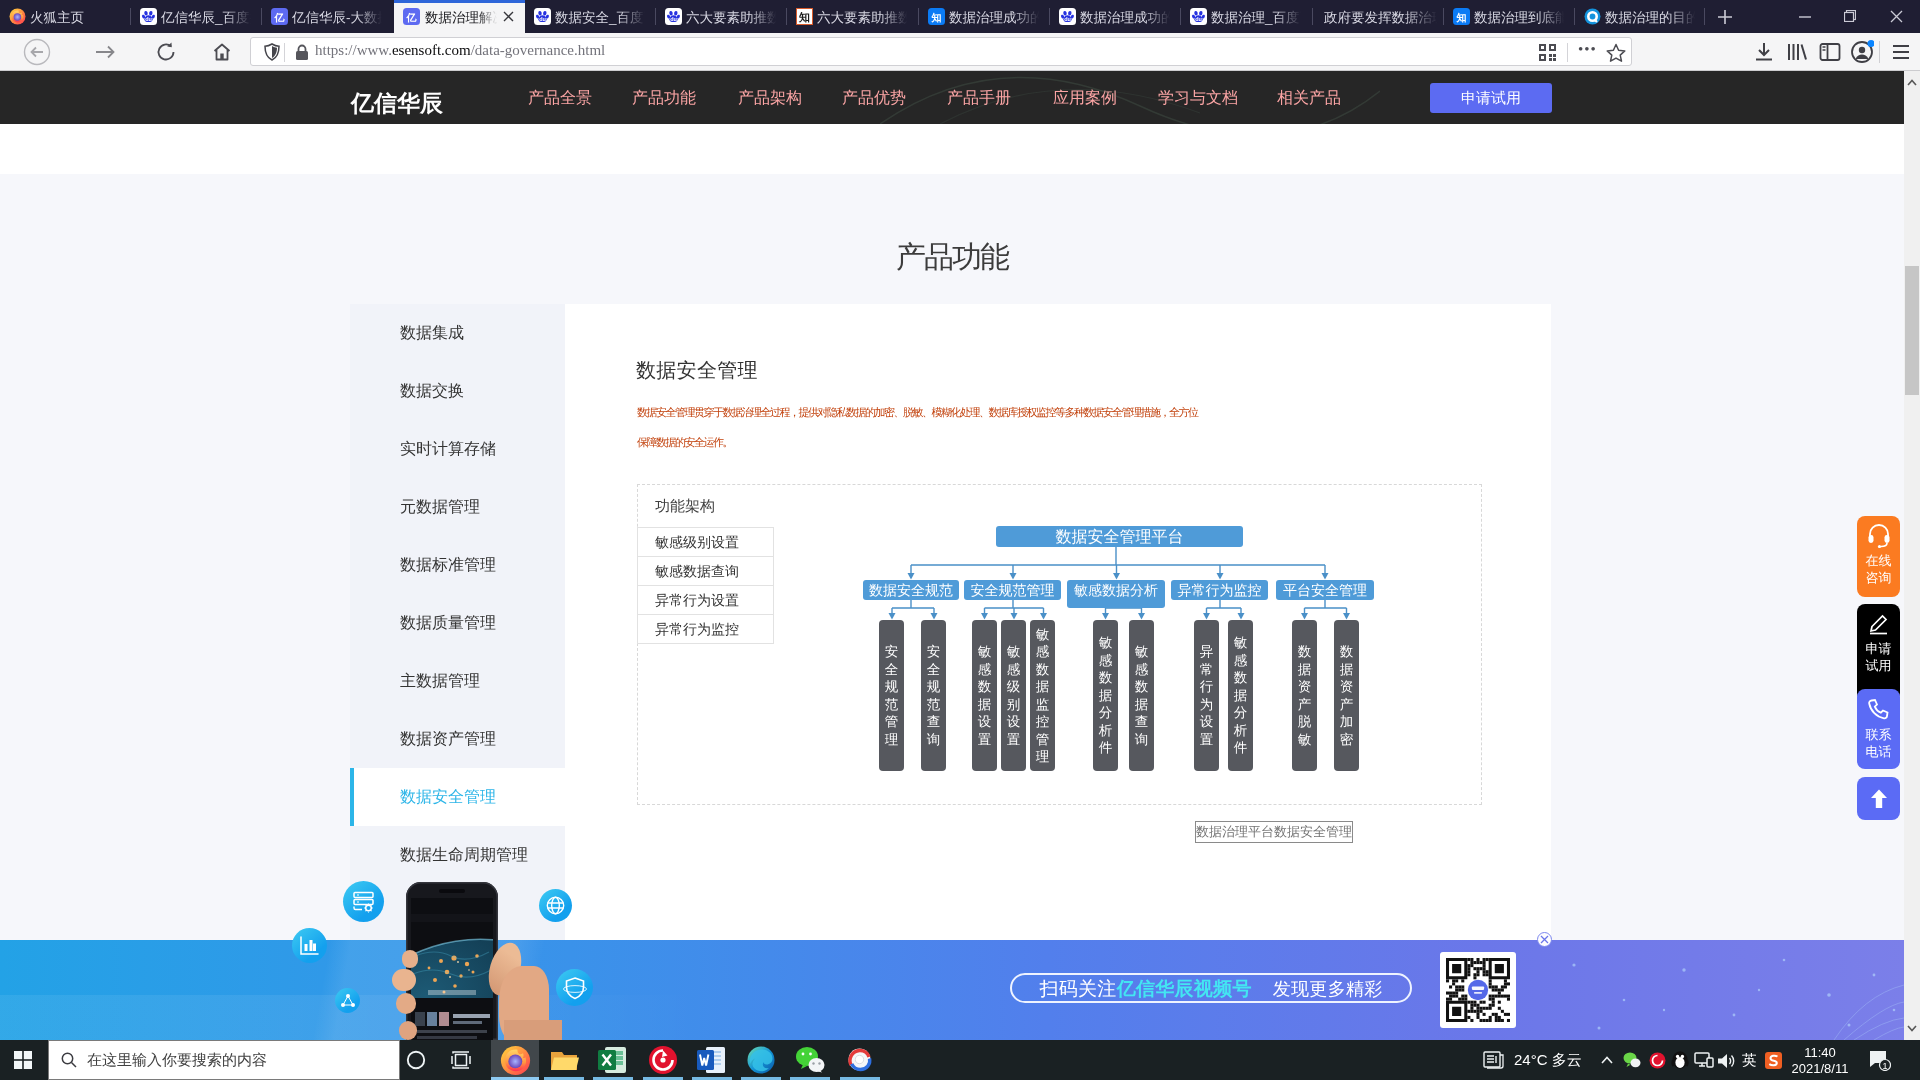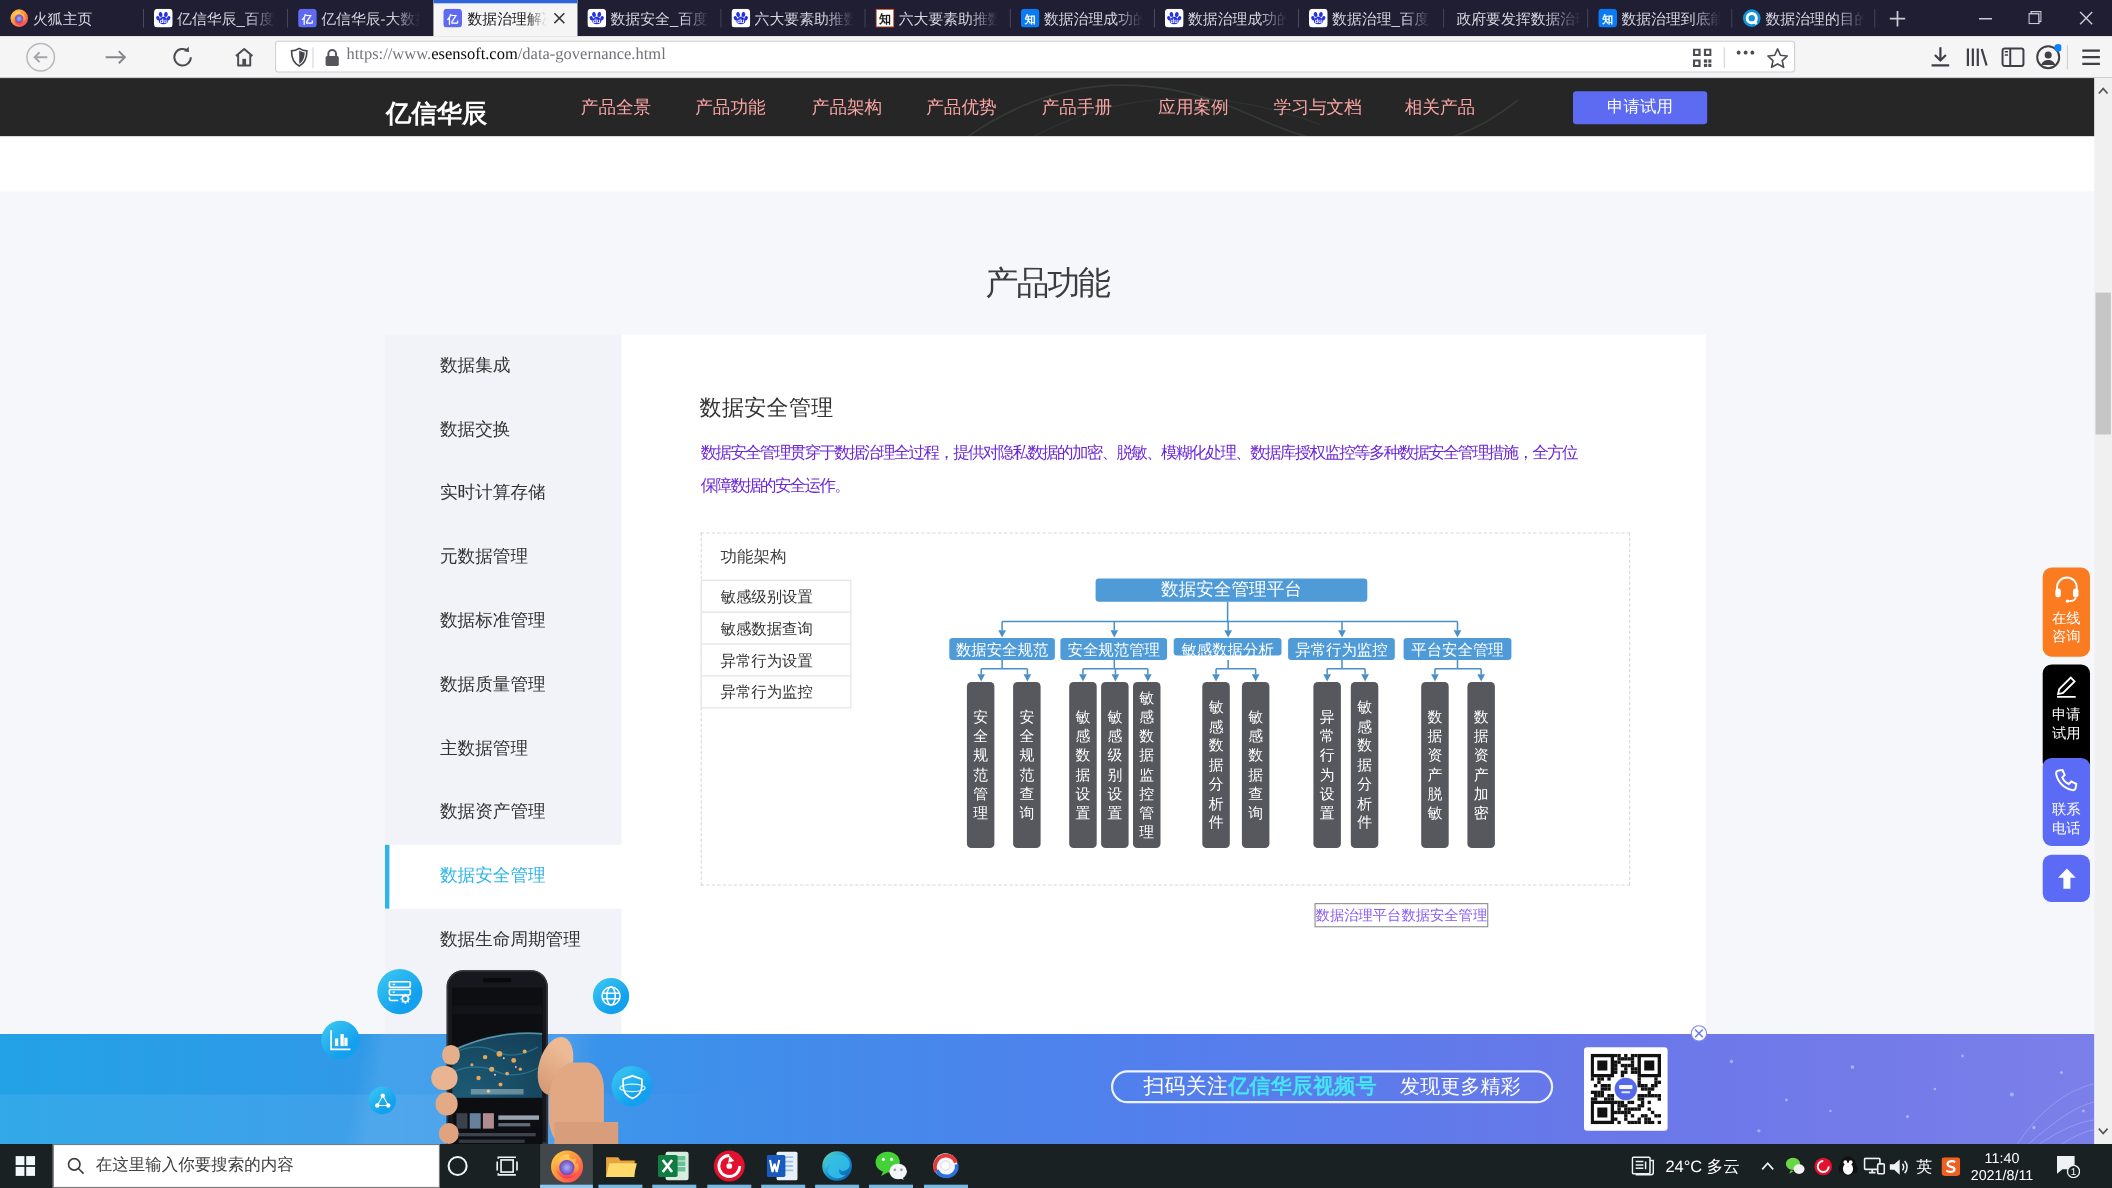--- a/index.html
+++ b/index.html
@@ -29,32 +29,32 @@
 
   
   #whiteband { position:absolute; left:0; top:124px; width:1904px; height:50px; background:#fff; }
   #pagetitle { position:absolute; left:0; top:237px; width:1904px; text-align:center; font-size:30px; color:#3c3c3c; letter-spacing:-2px; }
   #sidebar { position:absolute; left:350px; top:304px; width:215px; height:636px; background:#f1f3f9; }
   .sbitem { position:absolute; left:0; width:215px; height:58px; line-height:58px; padding-left:50px; font-size:16px; color:#333; }
   .sbitem.on { background:#fff; color:#2cb5e8; }
   .sbitem.on::before { content:""; position:absolute; left:0; top:0; width:4px; height:58px; background:#2cb5e8; }
   #content { position:absolute; left:565px; top:304px; width:986px; height:636px; background:#fff; }
   #content h2 { position:absolute; left:71px; top:53px; font-size:20px; color:#333; font-weight:500; letter-spacing:0.3px; }
-  #content .para { position:absolute; left:72px; top:93px; font-size:15px; color:#6d28d9; line-height:30px; letter-spacing:-1.5px; }
+  #content .para { position:absolute; left:72px; top:93px; font-size:11px; color:#c2410c; line-height:30px; letter-spacing:-1.5px; }
 
   
   #diagram { position:absolute; left:72px; top:180px; width:845px; height:321px; border:1px dashed #d8d8d8; }
   #diagram .hd { position:absolute; left:17px; top:12px; font-size:15px; color:#404040; }
   .lmenu { position:absolute; left:-1px; width:137px; height:30px; background:#fff; border:1px solid #e2e2e2; font-size:14px; color:#333; line-height:28px; padding-left:17px; }
   .bluebox { position:absolute; background:#4f9bd8; color:#fff; text-align:center; }
   .bar { position:absolute; width:25px; height:151px; background:#56585e; border-radius:4px; color:#fff;
          font-size:13.5px; line-height:17.5px; word-break:break-all; text-align:center;
          display:flex; align-items:center; justify-content:center; }
 
-  #caption { position:absolute; left:630px; top:517px; width:158px; height:22px; border:1px solid #8a8a8a; background:#fff; font-size:13px; color:#8b5cf6; text-align:center; line-height:20px; }
+  #caption { position:absolute; left:630px; top:517px; width:158px; height:22px; border:1px solid #8a8a8a; background:#fff; font-size:13px; color:#737373; text-align:center; line-height:20px; }
 
   
   .fbtn { position:absolute; left:1857px; width:43px; border-radius:8px; color:#fff; text-align:center; }
   .fbtn .t { font-size:13px; line-height:17px; display:block; }
 
   
   #banner { position:absolute; left:0; top:940px; width:1904px; height:100px; background:linear-gradient(90deg,#23a2e6 0%,#3a92ea 30%,#527fec 55%,#6b77e9 78%,#7b7fe9 100%); overflow:hidden; }
   #bantext { position:absolute; left:652px; top:31px; font-size:37px; line-height:39px; font-weight:bold; color:#fff; letter-spacing:-2.5px; }
   #pill { position:absolute; left:1010px; top:33px; width:402px; height:30px; border:2px solid #eef3ff; border-radius:16px; font-size:19px; color:#fff; line-height:27px; text-align:center; }
   #pill b { color:#43e6f2; font-weight:bold; } #pill { letter-spacing:0.3px; }
@@ -357,21 +357,21 @@
           <path d="M500 128 h7 l-3.5 6.5z"></path>
         <path d="M565 128 h7 l-3.5 6.5z"></path>
           <path d="M599.5 128 h7 l-3.5 6.5z"></path>
         <path d="M663 128 h7 l-3.5 6.5z"></path>
           <path d="M705 128 h7 l-3.5 6.5z"></path>
       </g>
     </svg>
     <div class="bluebox" style="left:358px;top:41px;width:247px;height:21px;font-size:16px;line-height:21px;border-radius:3px">数据安全管理平台</div>
     <div class="bluebox" style="left:225px;top:95px;width:96px;height:20px;font-size:14px;line-height:20px;border-radius:3px">数据安全规范</div>
     <div class="bluebox" style="left:326px;top:95px;width:97px;height:20px;font-size:14px;line-height:20px;border-radius:3px">安全规范管理</div>
-    <div class="bluebox" style="left:429px;top:95px;width:98px;height:16px;font-size:14px;line-height:20px;border-radius:3px">敏感数据分析</div>
+    <div class="bluebox" style="left:429px;top:95px;width:98px;height:28px;font-size:14px;line-height:20px;border-radius:3px">敏感数据分析</div>
     <div class="bluebox" style="left:533px;top:95px;width:97px;height:20px;font-size:14px;line-height:20px;border-radius:3px">异常行为监控</div>
     <div class="bluebox" style="left:638px;top:95px;width:98px;height:20px;font-size:14px;line-height:20px;border-radius:3px">平台安全管理</div>
     <div class="bar" style="left:241px;top:135px">安全规范管理</div>
     <div class="bar" style="left:283px;top:135px">安全规范查询</div>
     <div class="bar" style="left:334px;top:135px">敏感数据设置</div>
     <div class="bar" style="left:363px;top:135px">敏感级别设置</div>
     <div class="bar" style="left:392px;top:135px">敏感数据监控管理</div>
     <div class="bar" style="left:455px;top:135px">敏感数据分析件</div>
     <div class="bar" style="left:491px;top:135px">敏感数据查询</div>
     <div class="bar" style="left:556px;top:135px">异常行为设置</div>

